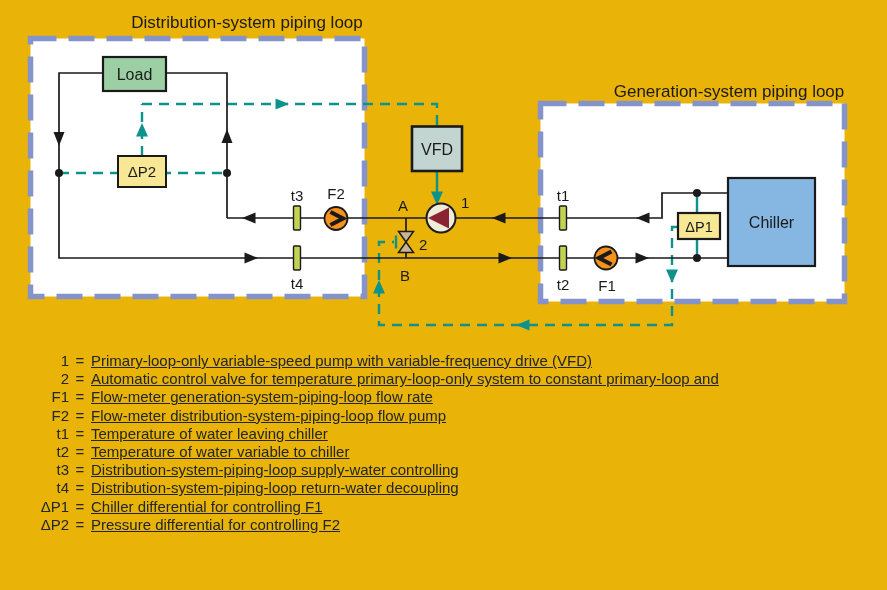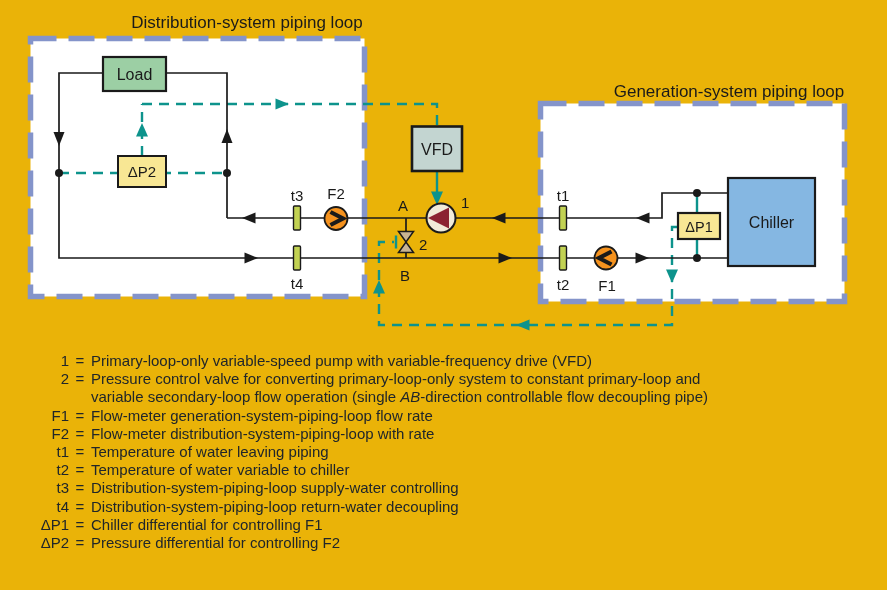--- a/index.html
+++ b/index.html
@@ -9,21 +9,21 @@
   }
   .diagram-svg{position:absolute;left:0;top:0;}
   svg text{font-family:"Liberation Sans","DejaVu Sans",sans-serif;fill:#1a1a1a;}
   .legend{
     position:absolute;left:25px;top:352px;width:840px;
     font-size:15px;color:#20262a;
   }
   .lrow{display:flex;align-items:baseline;height:18.2px;line-height:18.2px;}
   .lkey{width:44px;text-align:right;flex:0 0 auto;}
   .leq{width:22px;text-align:center;flex:0 0 auto;}
-  .ltxt{flex:1 1 auto;white-space:nowrap;}
+  .ltxt{flex:1 1 auto;white-space:nowrap;text-decoration:underline;}
   .ltxt em{font-style:italic;}
 </style>
 </head>
 <body>
 
 <div class="canvas">
 
   <svg class="diagram-svg" width="887" height="345" viewBox="0 0 887 345">
 
     <rect x="30.5" y="38.5" width="334" height="258" fill="#ffffff" stroke="#8494ca" stroke-width="5.5" stroke-dasharray="26 12"></rect>
@@ -141,41 +141,36 @@
 
   <div class="legend">
     <div class="lrow">
       <span class="lkey">1</span>
         <span class="leq">=</span>
         <span class="ltxt">Primary-loop-only variable-speed pump with variable-frequency drive (VFD)</span>
     </div>
     <div class="lrow">
       <span class="lkey">2</span>
         <span class="leq">=</span>
-        <span class="ltxt">Pressure control valve for converting primary-loop-only system to constant primary-loop and</span>
-    </div>
-    <div class="lrow">
-      <span class="lkey"></span>
-        <span class="leq"></span>
-        <span class="ltxt"><span>variable secondary-loop flow operation (single </span><em>AB</em><span>-direction controllable flow decoupling pipe)</span></span>
+        <span class="ltxt">Automatic control valve for temperature primary-loop-only system to constant primary-loop and</span>
     </div>
     <div class="lrow">
       <span class="lkey">F1</span>
         <span class="leq">=</span>
         <span class="ltxt">Flow-meter generation-system-piping-loop flow rate</span>
     </div>
     <div class="lrow">
       <span class="lkey">F2</span>
         <span class="leq">=</span>
-        <span class="ltxt">Flow-meter distribution-system-piping-loop with rate</span>
+        <span class="ltxt">Flow-meter distribution-system-piping-loop flow pump</span>
     </div>
     <div class="lrow">
       <span class="lkey">t1</span>
         <span class="leq">=</span>
-        <span class="ltxt">Temperature of water leaving piping</span>
+        <span class="ltxt">Temperature of water leaving chiller</span>
     </div>
     <div class="lrow">
       <span class="lkey">t2</span>
         <span class="leq">=</span>
         <span class="ltxt">Temperature of water variable to chiller</span>
     </div>
     <div class="lrow">
       <span class="lkey">t3</span>
         <span class="leq">=</span>
         <span class="ltxt">Distribution-system-piping-loop supply-water controlling</span>

